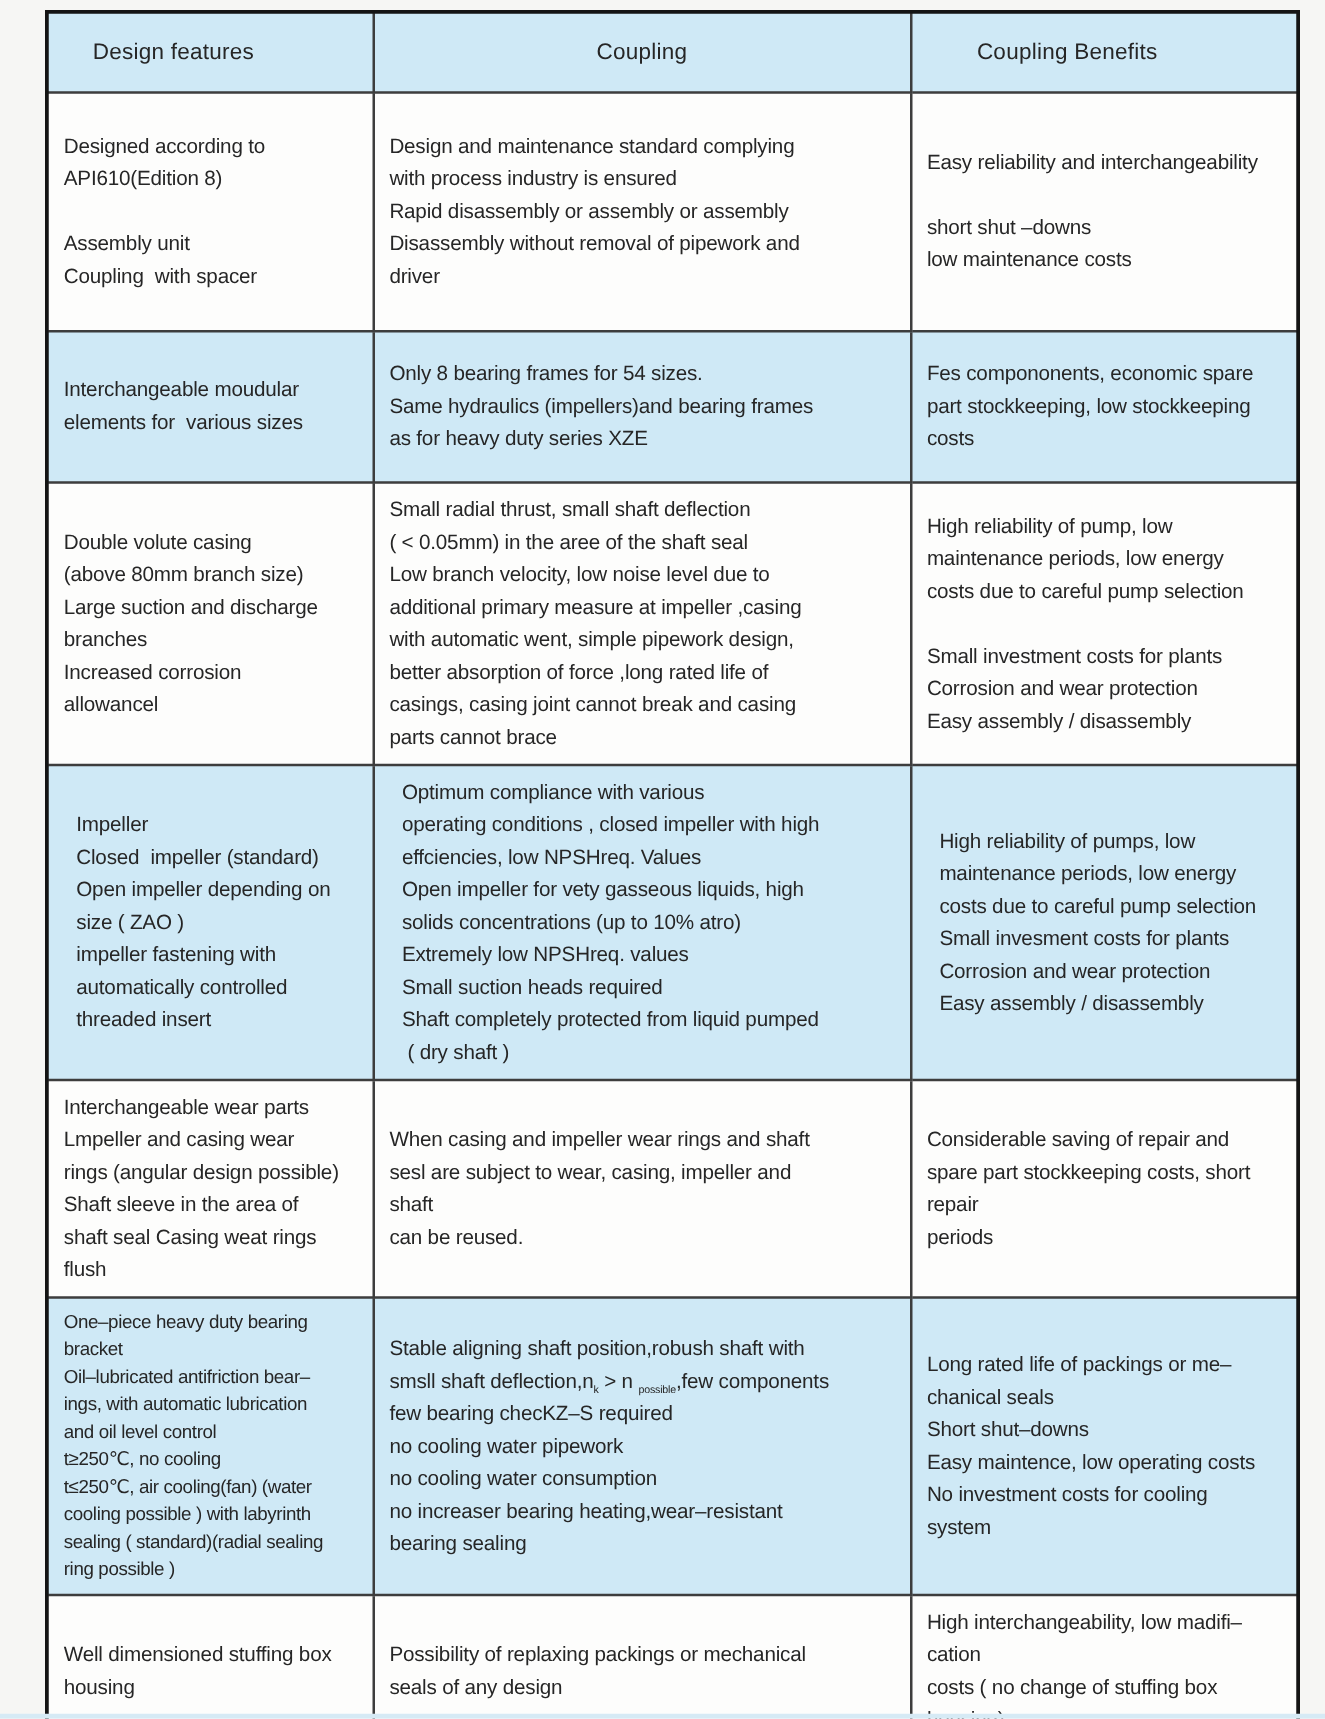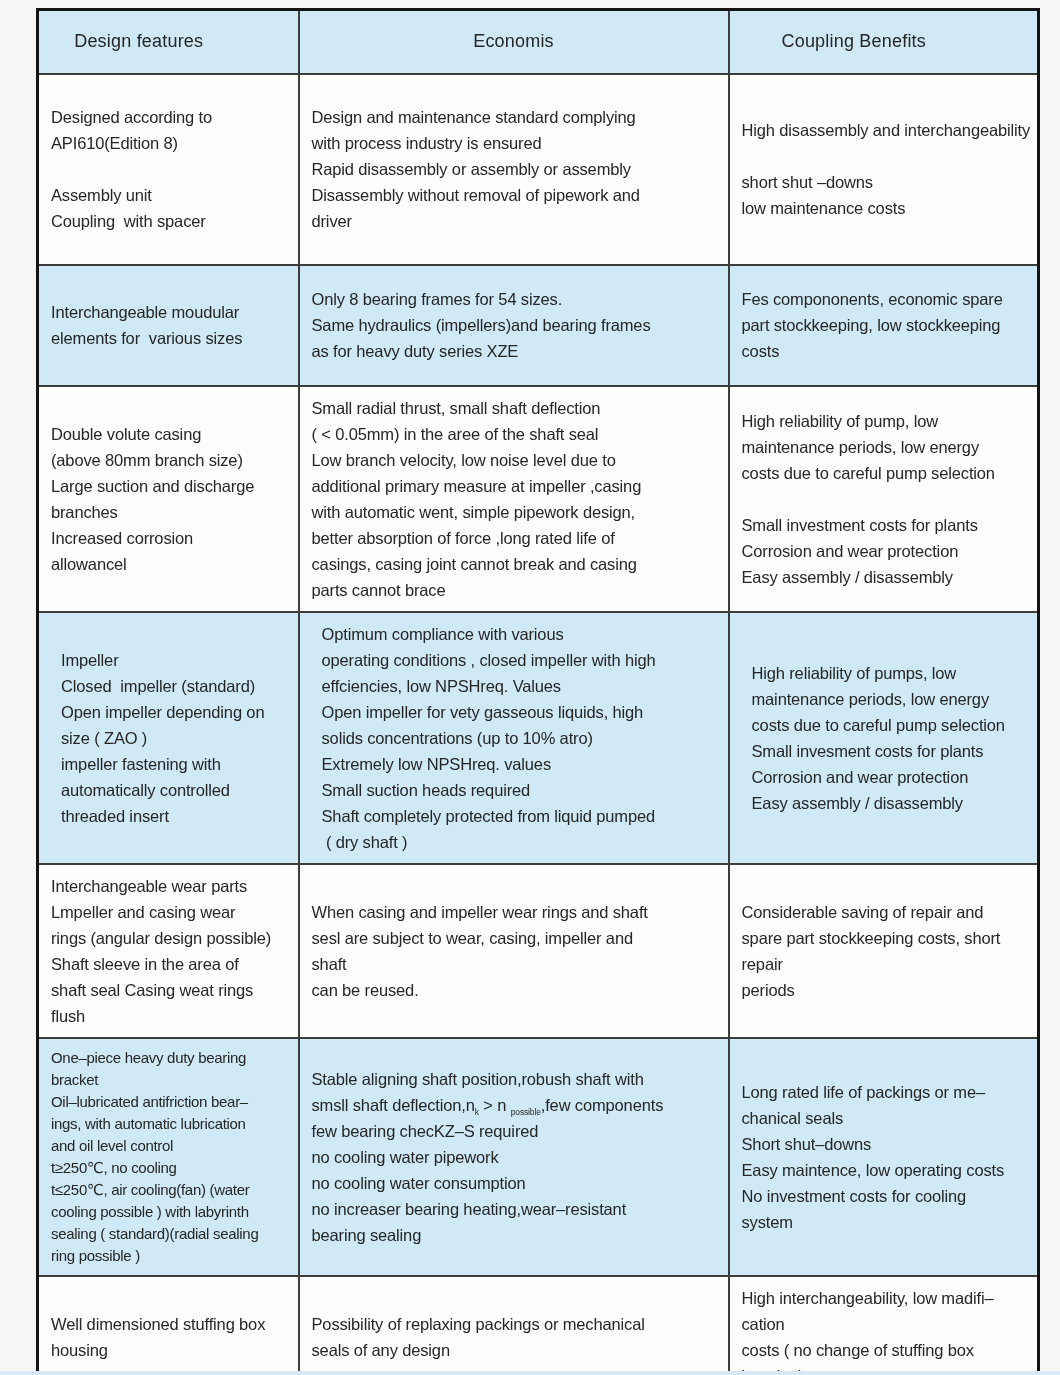--- a/index.html
+++ b/index.html
@@ -79,29 +79,29 @@
 
 <table class="page-table">
   <colgroup>
     <col class="c1">
     <col class="c2">
     <col class="c3">
   </colgroup>
   <thead>
     <tr>
       <th>Design features</th>
-      <th>Economis</th>
+      <th>Coupling</th>
       <th>Coupling Benefits</th>
     </tr>
   </thead>
   <tbody>
   <tr>
     <td><p class="cell-par">Designed according to<br>API610(Edition 8)</p><p class="cell-par">Assembly unit<br>Coupling  with spacer</p></td>
     <td><p class="cell-par">Design and maintenance standard complying<br>with process industry is ensured<br>Rapid disassembly or assembly or assembly<br>Disassembly without removal of pipework and<br>driver</p></td>
-    <td><p class="cell-par">High disassembly and interchangeability</p><p class="cell-par">short shut –downs<br>low maintenance costs</p></td>
+    <td><p class="cell-par">Easy reliability and interchangeability</p><p class="cell-par">short shut –downs<br>low maintenance costs</p></td>
   </tr>
 
   <tr class="shaded">
     <td><p class="cell-par">Interchangeable moudular<br>elements for  various sizes</p></td>
     <td><p class="cell-par">Only 8 bearing frames for 54 sizes.<br>Same hydraulics (impellers)and bearing frames<br>as for heavy duty series XZE</p></td>
     <td><p class="cell-par">Fes compononents, economic spare<br>part stockkeeping, low stockkeeping<br>costs</p></td>
   </tr>
 
   <tr>
     <td><p class="cell-par">Double volute casing<br>(above 80mm branch size)<br>Large suction and discharge<br>branches<br>Increased corrosion<br>allowancel</p></td>

